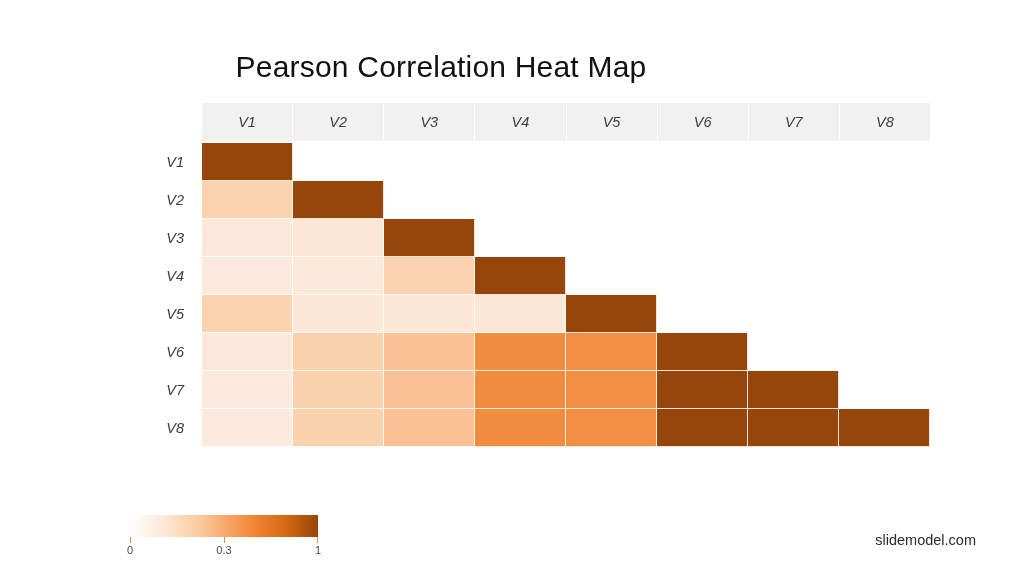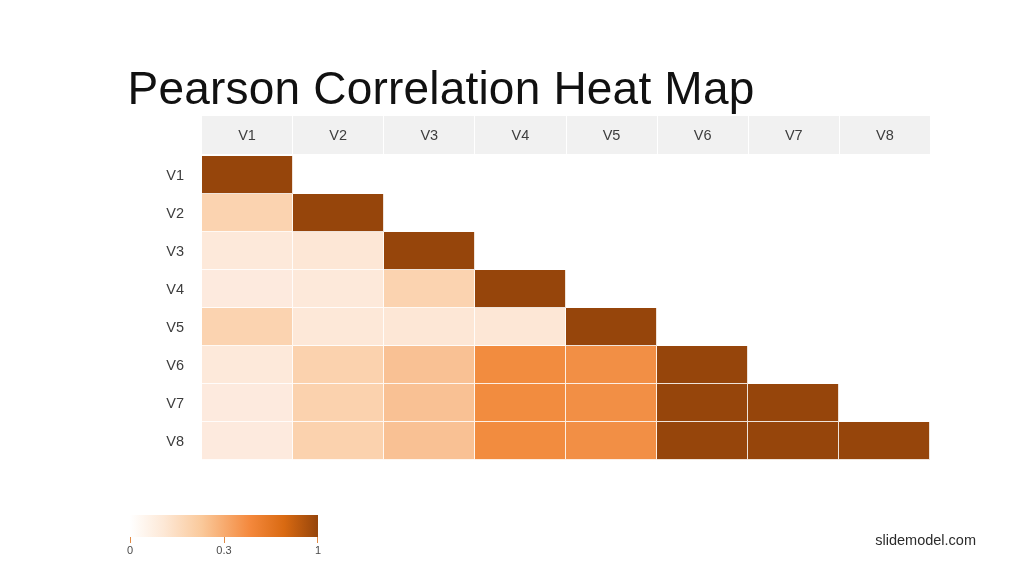--- a/index.html
+++ b/index.html
@@ -16,34 +16,35 @@
     color: #1a1a1a;
   }
 
   
   #chart-title {
     position: absolute;
     left: 0;
     top: 30px;
     width: 882px;
     text-align: center;
-    font-size: 46px;
+    font-size: 30px;
     font-weight: 400;
     letter-spacing: 0.2px;
     color: #111111;
     white-space: nowrap;
   }
 
   
   #heatmap {
     position: absolute;
     left: 202px;
-    top: 116px;
+    top: 103px;
     width: 728px;
     height: 349px;
+    font-style: italic;
   }
 
   
   #col-header {
     position: absolute;
     left: 0;
     top: 0;
     width: 728px;
     height: 38px;
     display: flex;

